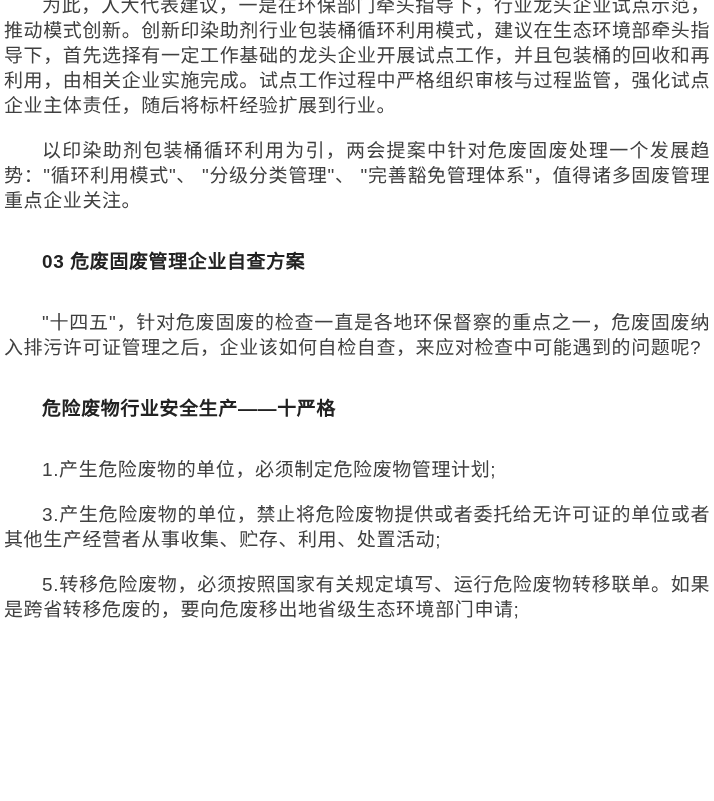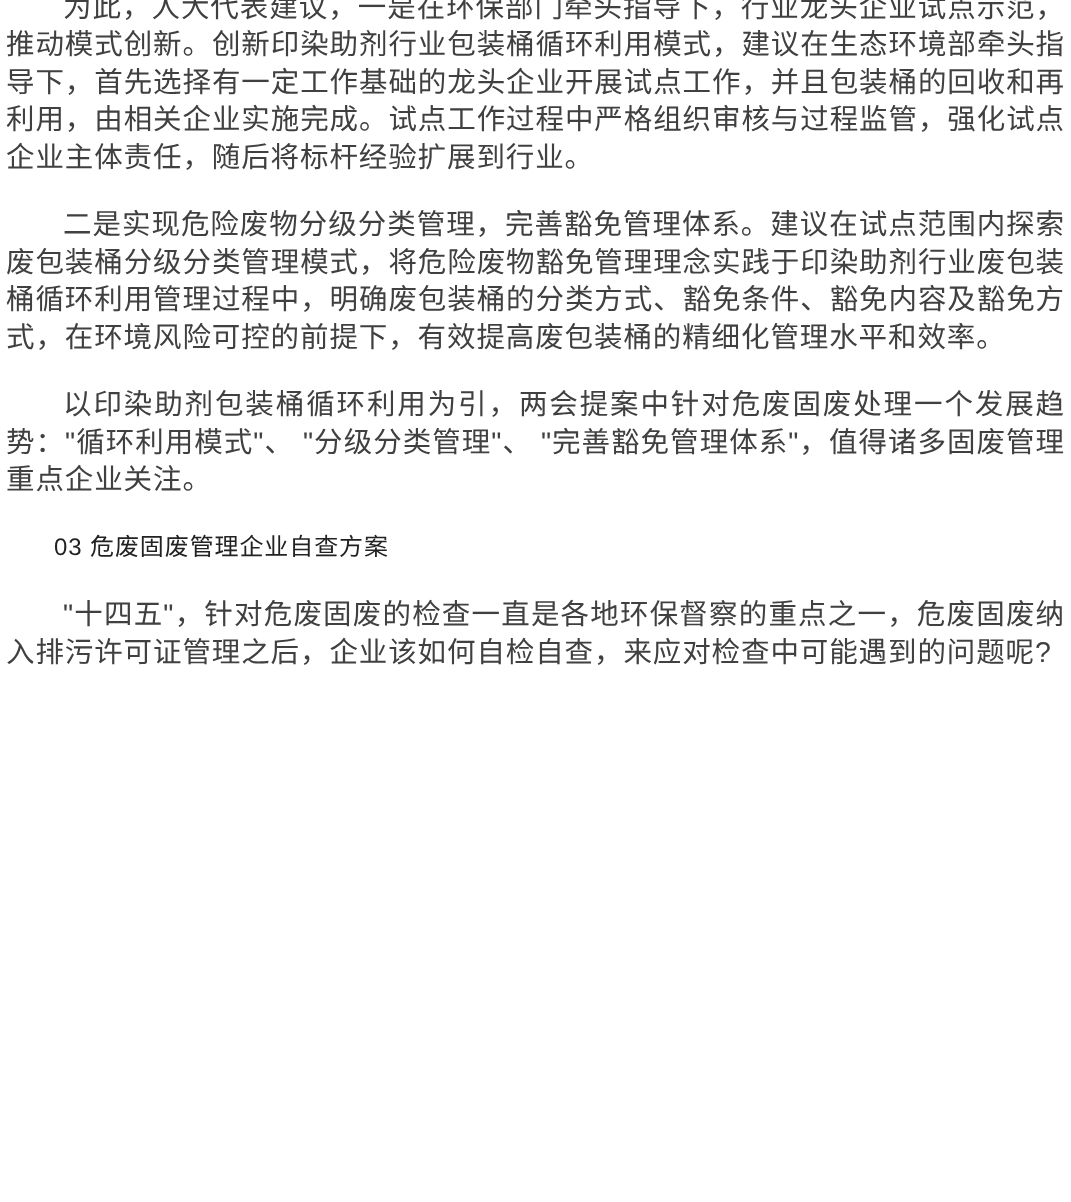--- a/index.html
+++ b/index.html
@@ -23,31 +23,34 @@
     line-height: 25px;
     letter-spacing: 0.6px;
     text-align: justify;
   }
   .article p {
     margin: 20px 0;
     text-indent: 2em;
   }
   .article p:first-child { margin-top: 0; }
   .article h2 {
-    margin: 20px 0;
+    margin: 36px 0;
     text-indent: 2em;
-    font-size: 16px;
+    font-size: 19px;
     line-height: 25px;
-    font-weight: normal;
+    font-weight: bold;
     color: var(--heading-color);
     letter-spacing: 0.6px;
   }
 </style>
 </head>
 <body>
 
 <div class="article">
   <p>为此，人大代表建议，一是在环保部门牵头指导下，行业龙头企业试点示范，推动模式创新。创新印染助剂行业包装桶循环利用模式，建议在生态环境部牵头指导下，首先选择有一定工作基础的龙头企业开展试点工作，并且包装桶的回收和再利用，由相关企业实施完成。试点工作过程中严格组织审核与过程监管，强化试点企业主体责任，随后将标杆经验扩展到行业。</p>
-  <p>二是实现危险废物分级分类管理，完善豁免管理体系。建议在试点范围内探索废包装桶分级分类管理模式，将危险废物豁免管理理念实践于印染助剂行业废包装桶循环利用管理过程中，明确废包装桶的分类方式、豁免条件、豁免内容及豁免方式，在环境风险可控的前提下，有效提高废包装桶的精细化管理水平和效率。</p>
   <p>以印染助剂包装桶循环利用为引，两会提案中针对危废固废处理一个发展趋势："循环利用模式"、 "分级分类管理"、 "完善豁免管理体系"，值得诸多固废管理重点企业关注。</p>
   <h2>03 危废固废管理企业自查方案</h2>
   <p>"十四五"，针对危废固废的检查一直是各地环保督察的重点之一，危废固废纳入排污许可证管理之后，企业该如何自检自查，来应对检查中可能遇到的问题呢?</p>
+  <h2>危险废物行业安全生产——十严格</h2>
+  <p>1.产生危险废物的单位，必须制定危险废物管理计划;</p>
+  <p>3.产生危险废物的单位，禁止将危险废物提供或者委托给无许可证的单位或者其他生产经营者从事收集、贮存、利用、处置活动;</p>
+  <p>5.转移危险废物，必须按照国家有关规定填写、运行危险废物转移联单。如果是跨省转移危废的，要向危废移出地省级生态环境部门申请;</p>
 </div>
 
 </body></html>

